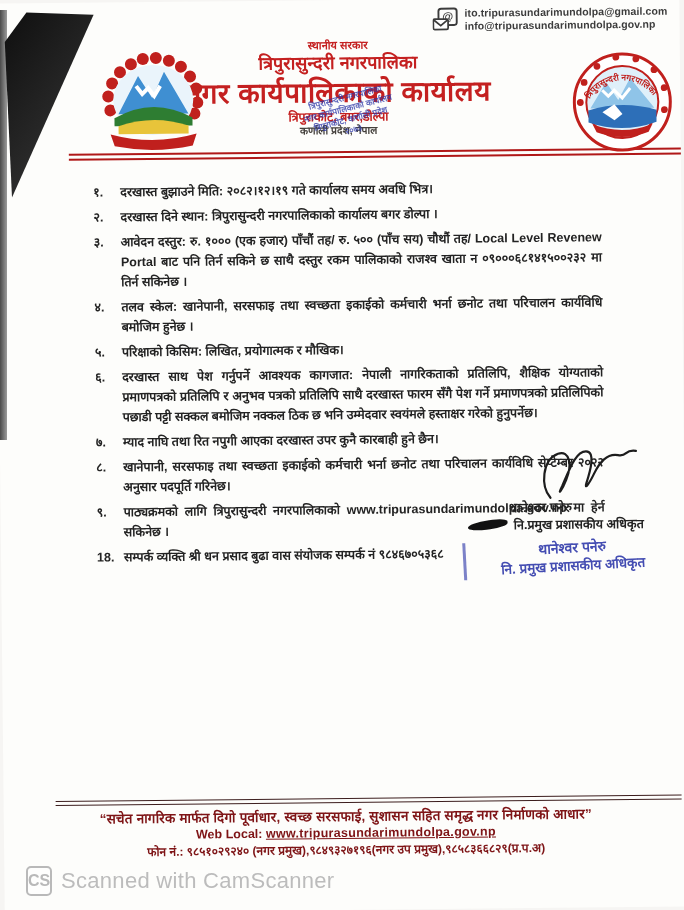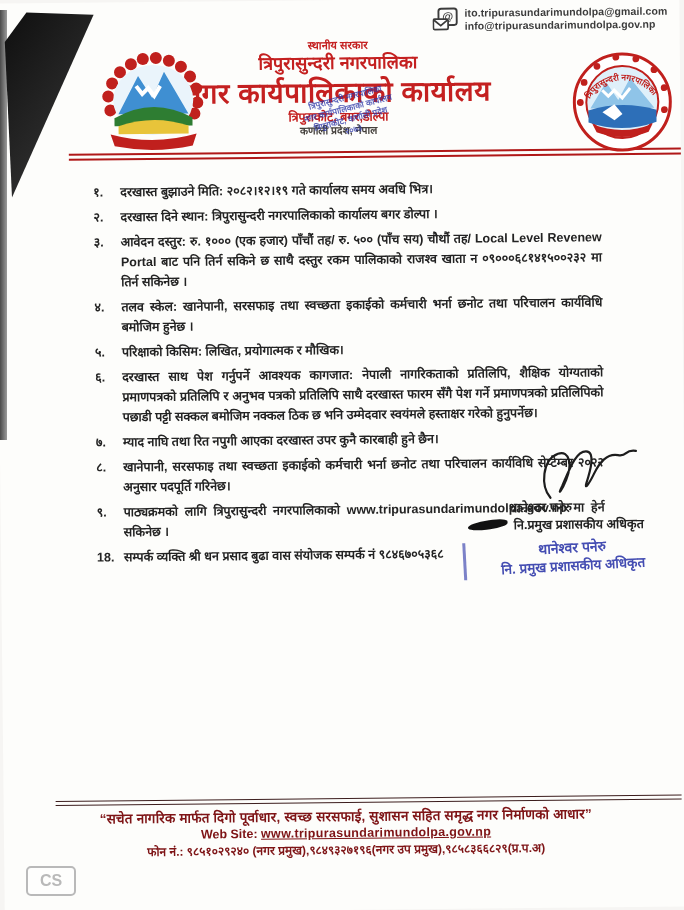--- a/index.html
+++ b/index.html
@@ -126,21 +126,21 @@
   .phone-line {
     text-align:center; font-size:12px; font-weight:700; color:#7e1416;
     margin-top:1px;
   }
   
   .camscanner {
     position:absolute; left:26px; bottom:14px;
     display:flex; align-items:center; gap:9px; z-index:6;
   }
   .cs-badge {
-    width:50px; height:30px; border:2.5px solid #b9b9b9; border-radius:5px;
+    width:26px; height:30px; border:2.5px solid #b9b9b9; border-radius:5px;
     color:#b9b9b9; font-weight:700; font-size:16px;
     display:flex; align-items:center; justify-content:center;
     background:rgba(255,255,255,.6);
   }
   .cs-text { font-size:22px; color:#bcbcbc; letter-spacing:.3px; }
 </style>
 </head>
 <body>
 
 <div class="page">
@@ -278,25 +278,26 @@
     <div class="sig-stamp">
       <div class="l1">थानेश्वर पनेरु</div>
       <div class="l2">नि. प्रमुख प्रशासकीय अधिकृत</div>
     </div>
   </div>
 
   <div class="footer">
     <div class="footer-rule"></div>
     <div class="slogan">“सचेत नागरिक मार्फत दिगो पूर्वाधार, स्वच्छ सरसफाई, सुशासन सहित समृद्ध नगर निर्माणको आधार”</div>
     <div class="website-line">
-      <span>Web Site: </span><span class="url">www.tripurasundarimundolpa.gov.np</span>
+      <span>Web Local: </span><span class="url">www.tripurasundarimundolpa.gov.np</span>
     </div>
     <div class="phone-line">फोन नं.: ९८५१०२९२४० (नगर प्रमुख),९८४९३२७१९६(नगर उप प्रमुख),९८५८३६६८२९(प्र.प.अ)</div>
   </div>
 
 </div>
 
 <div class="scan-edge-left"></div>
 <div class="scan-corner"></div>
 
 <div class="camscanner">
   <div class="cs-badge">CS</div>
+  <div class="cs-text">Scanned with CamScanner</div>
 </div>
 
 </body></html>

